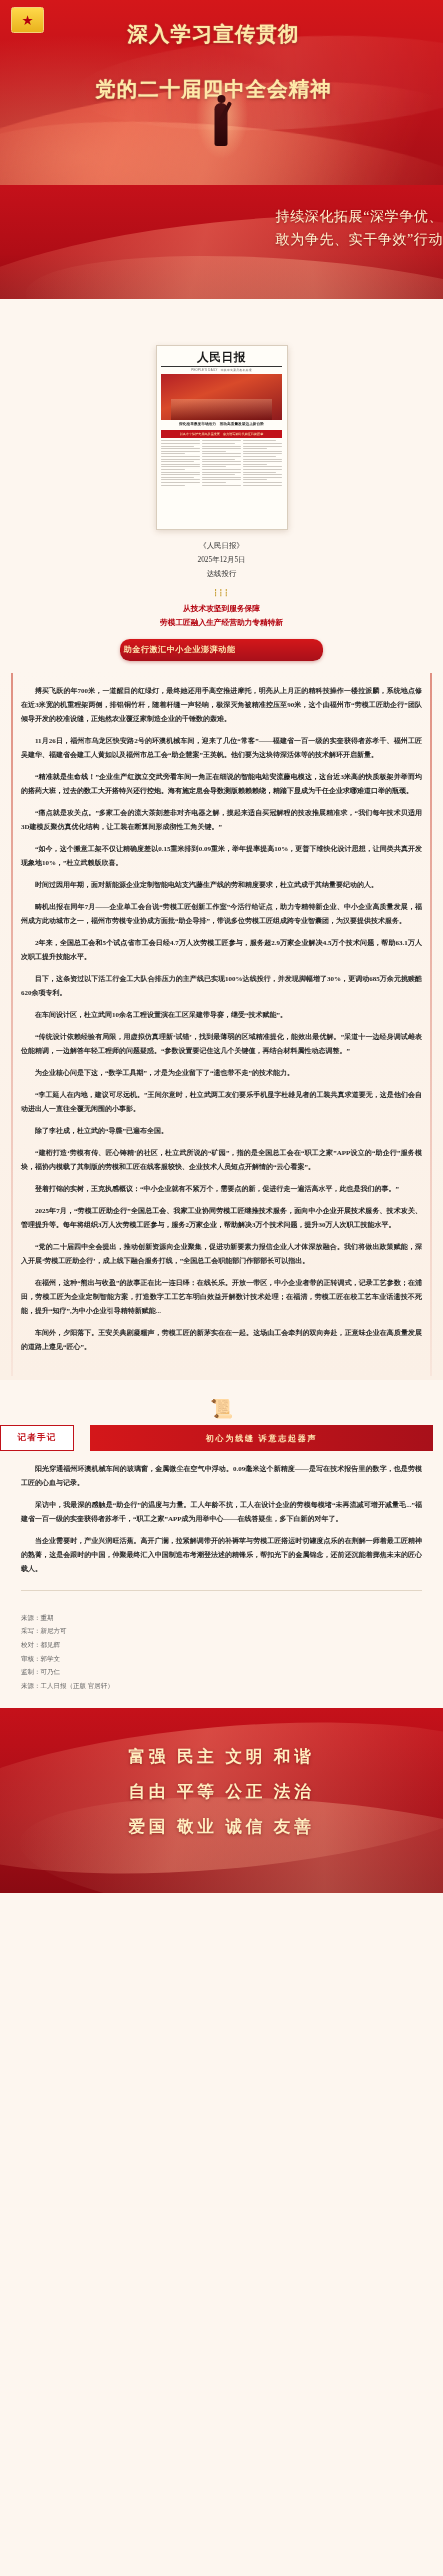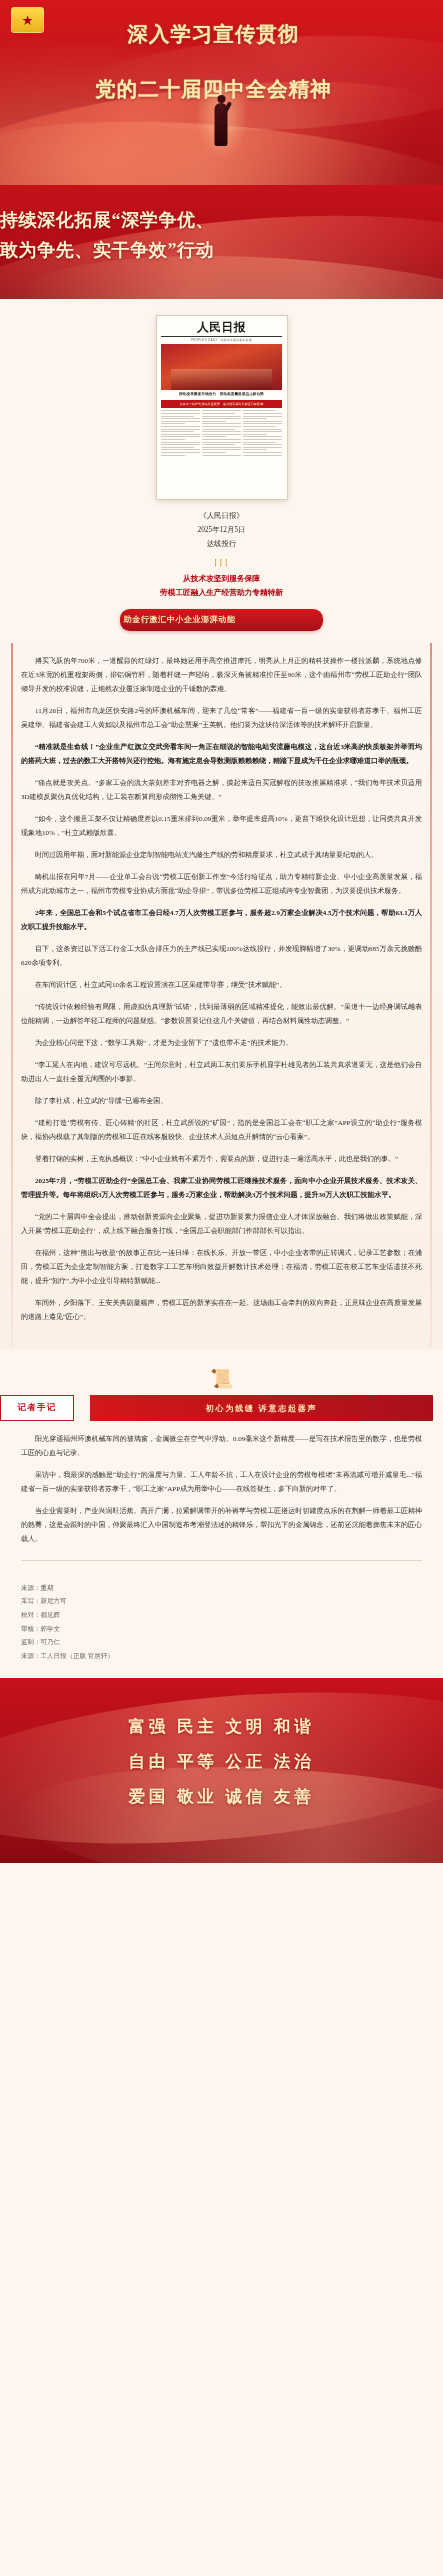--- a/index.html
+++ b/index.html
@@ -94,33 +94,34 @@
     background:linear-gradient(110deg, rgba(255,120,100,0.0) 0%, rgba(255,150,120,0.45) 45%, rgba(140,5,12,0.0) 92%);
     border-radius:50%; transform:rotate(-6deg);
   }
   .subband .wave2 {
     position:absolute; width:529px; height:105px; left:24.6px; top:74px;
     background:linear-gradient(80deg, rgba(255,80,60,0.0) 0%, rgba(255,190,150,0.35) 55%, rgba(150,5,12,0.0) 100%);
     border-radius:50%; transform:rotate(4deg);
   }
   .subtitle {
     position:absolute; left:0; right:0; top:19.7px;
-    text-align:left;
-    font-family:"Liberation Serif", serif;
-    font-weight:bold;
+    text-align:right;
+    font-family:"Liberation Serif", serif;
+    font-weight:normal;
     color:#fff3cf;
-    font-size:18px; line-height:1.7; letter-spacing:0.6px;
+    font-size:14px; line-height:1.7; letter-spacing:0.6px;
     text-shadow:0 1.2px 2.5px rgba(90,0,0,0.5);
   }
 
   
   .paper-wrap {
     background:#fdf6ef;
     padding:16px 0 4.9px;
     text-align:center;
+    margin-top:30px;
   }
   .paper {
     width:132px; height:185px; margin:0 auto;
     background:#fffdf8;
     border:0.6px solid #d9cdbd;
     box-shadow:0 1.8px 6.2px rgba(120,80,50,0.22);
     padding:3.7px 4.3px;
     text-align:left;
     overflow:hidden;
     position:relative;
@@ -214,20 +215,21 @@
     background:linear-gradient(180deg, rgba(200,60,40,0.55), rgba(200,60,40,0.06));
   }
   p.para {
     margin:0 0 8px;
     font-family:"Liberation Serif", serif;
     font-size:7px;
     line-height:2.0;
     color:#2b2b2b;
     text-align:justify;
     text-indent:2em;
+    font-weight:bold;
   }
   p.para.bold { font-weight:bold; color:#1c1c1c; }
 
   
   .note-sep { height:16px; }
   .scroll-icon {
     text-align:center; font-size:18.5px; color:#c98b2e; line-height:1; margin:3.7px 0 6.2px;
   }
   .note-head {
     display:flex; align-items:stretch; gap:16px; padding:0 9.8px 0 0;

